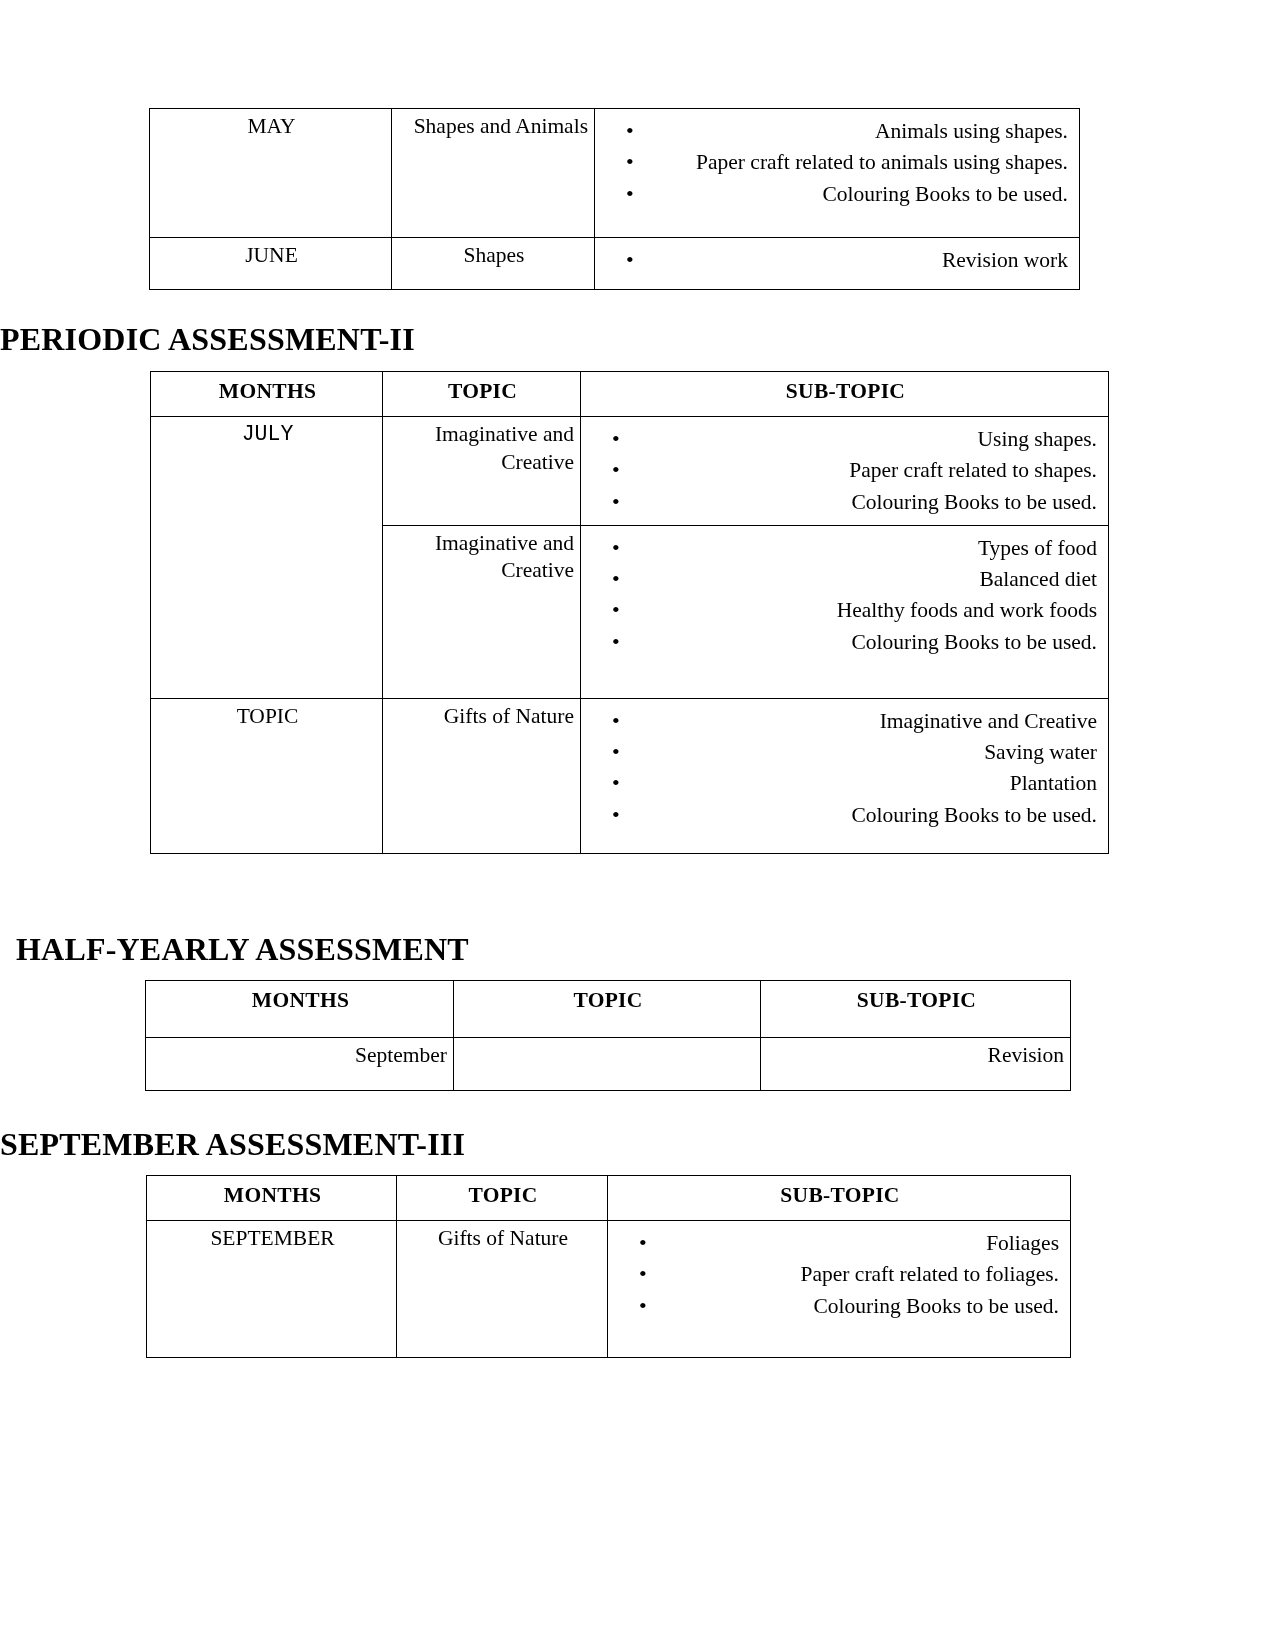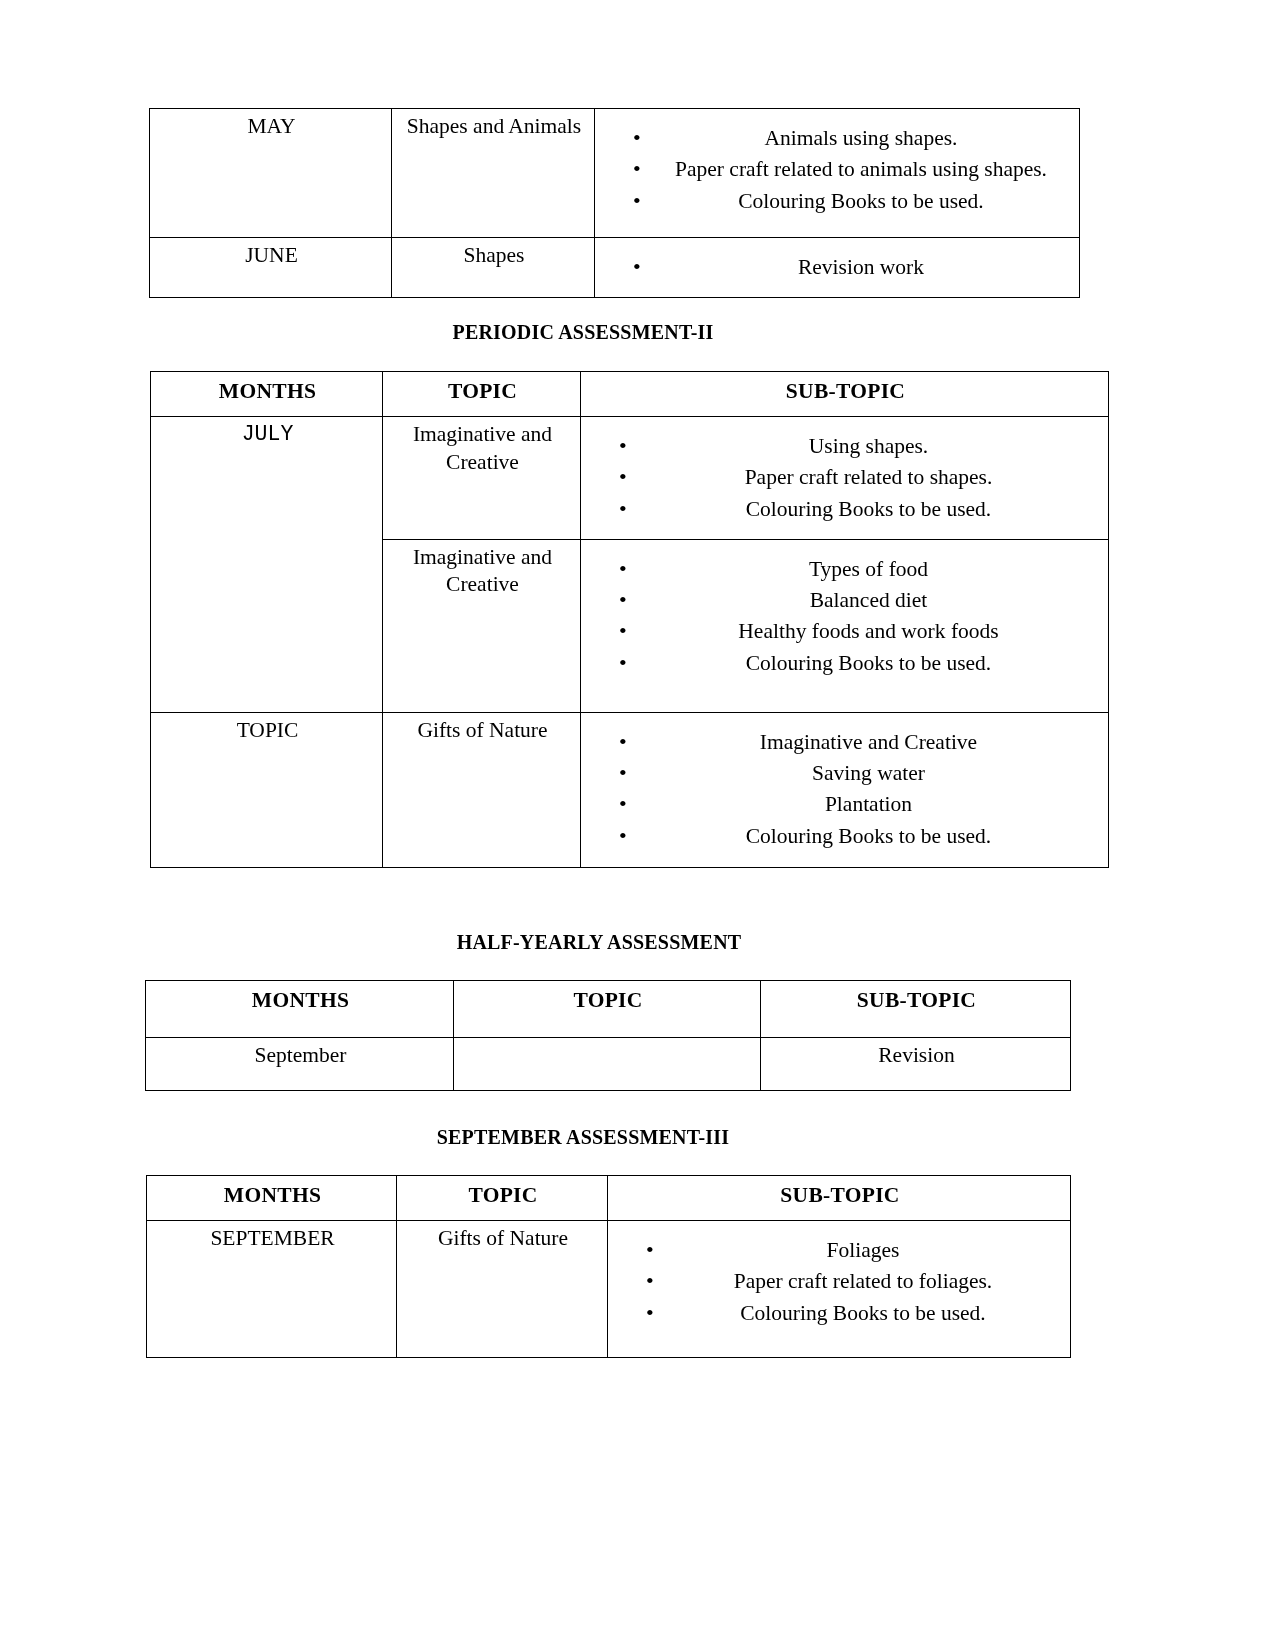--- a/index.html
+++ b/index.html
@@ -39,26 +39,26 @@
     font-weight: normal;
   }
   table.doc-table thead th {
     font-weight: bold;
     letter-spacing: 0.3px;
     padding-top: 6px;
     padding-bottom: 6px;
   }
 
   .c-center { text-align: center; margin-top: 24px; }
-  .c-left   { text-align: center; }
+  .c-left   { text-align: right; }
   .bold     { font-weight: bold; }
 
   
   ul.bullets {
-    margin: 12px;
+    margin: 5px;
     padding: 0 0 0 46px;
     list-style: none;
   }
   ul.bullets li {
     position: relative;
     margin: 0 0 4px 0;
     padding: 0;
     line-height: 1.27;
   }
   ul.bullets li::before {
@@ -68,23 +68,23 @@
     top: -1px;
     font-size: 22px;
     line-height: 1.27;
   }
 
   
   .section-title {
     position: absolute;
     width: 1166px;
     left: 0;
-    text-align: center;
+    text-align: left;
     font-weight: bold;
-    font-size: 20px;
+    font-size: 32px;
     letter-spacing: 0.2px;
   }
 
   
   #table-may-june { left: 149px; top: 108px; width: 930px; }
   #table-may-june col.c1 { width: 242px; }
   #table-may-june col.c2 { width: 203px; }
   #table-may-june col.c3 { width: 485px; }
 
   #title-pa2 { top: 321px; }

